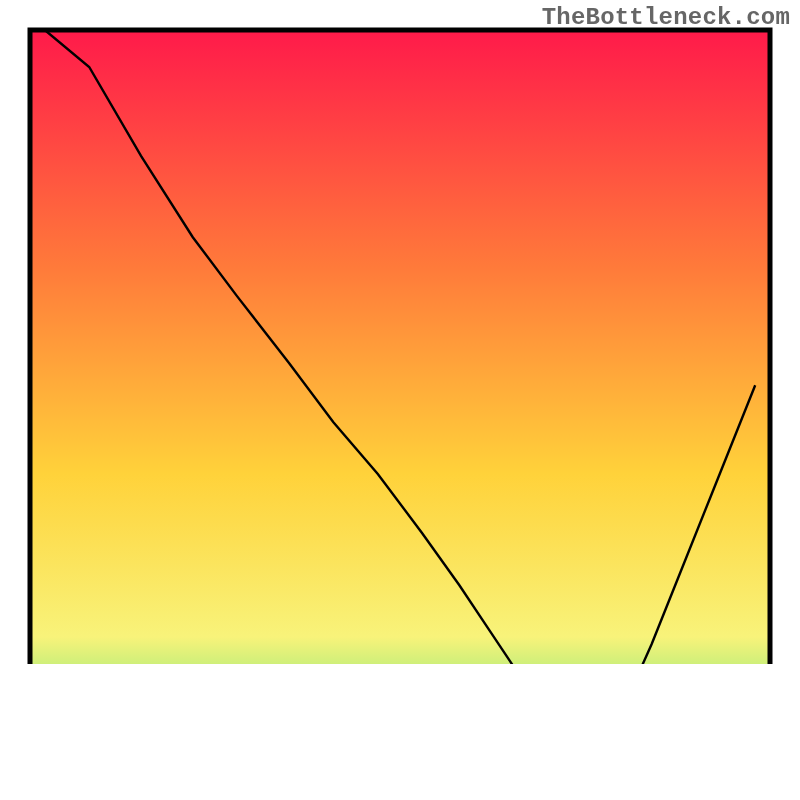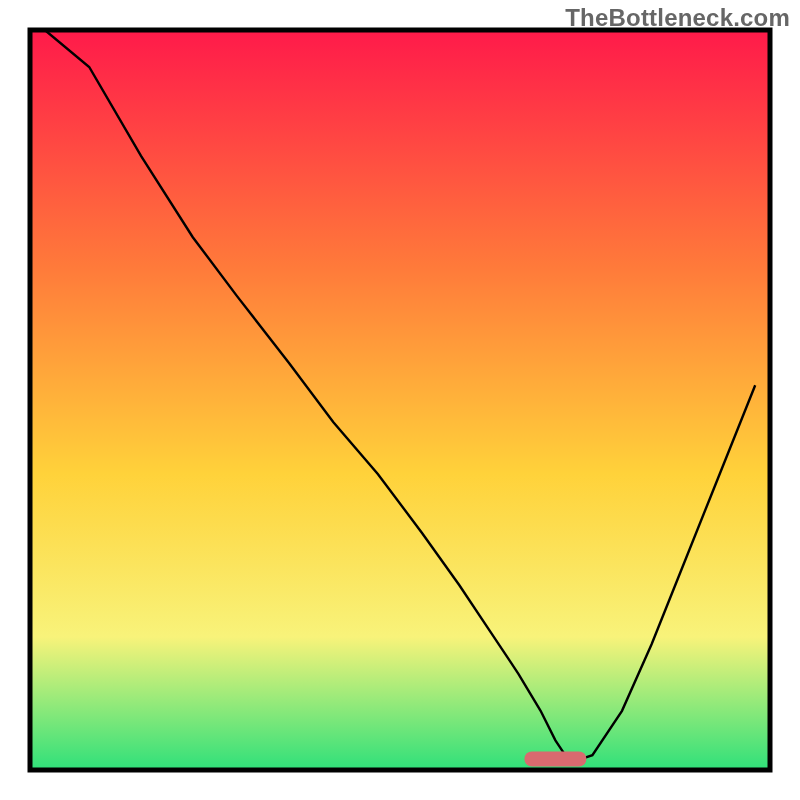--- a/index.html
+++ b/index.html
@@ -4,21 +4,22 @@
 <style>
   body {
     margin: 0;
     padding: 0;
     background: #fff;
     font-family: Arial, Helvetica, sans-serif;
   }
   .chart-container {
     position: relative;
     width: 800px;
-    height: 800px;
+    height: 664px;
+    font-family: Liberation Mono, monospace;
   }
   .watermark {
     position: absolute;
     top: 4px;
     right: 10px;
     font-size: 24px;
     font-weight: 600;
     color: #666;
     letter-spacing: 0.2px;
     z-index: 3;

